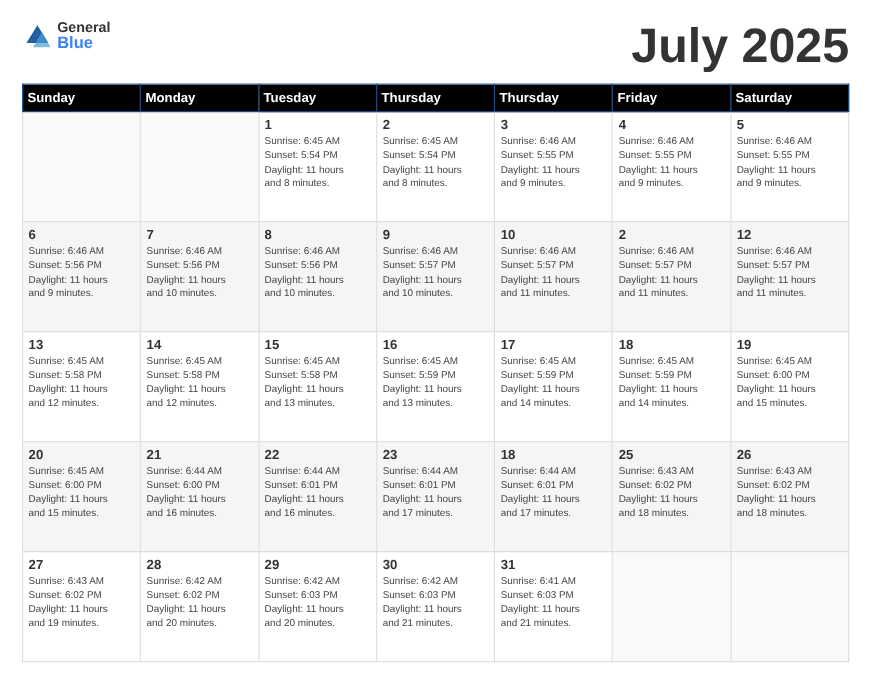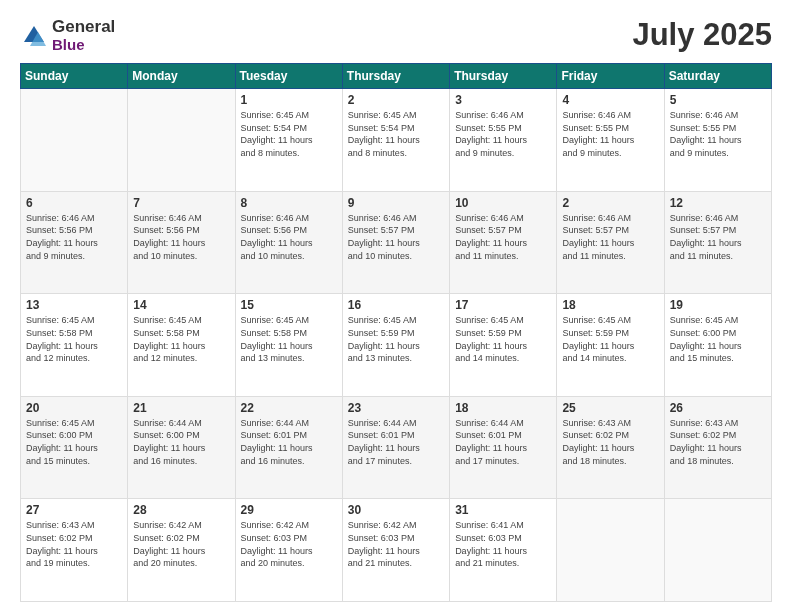--- a/index.html
+++ b/index.html
@@ -27,55 +27,55 @@
       display: flex;
       align-items: center;
       gap: 4px;
     }
     .logo-text {
       display: flex;
       flex-direction: column;
       line-height: 1.1;
     }
     .logo-general {
-      font-size: 17px;
+      font-size: 13px;
       font-weight: bold;
       color: #333;
     }
     .logo-blue {
       font-size: 15px;
       font-weight: bold;
-      color: #701a75;
+      color: #3b82f6;
     }
     .logo-icon {
       width: 28px;
       height: 28px;
     }
     .title-block {
       text-align: right;
     }
     .main-title {
-      font-size: 31px;
+      font-size: 44px;
       font-weight: bold;
       color: #333;
       line-height: 1.1;
     }
     .subtitle {
       font-size: 15px;
       color: #333;
     }
     .calendar {
       flex: 1;
       border: 1px solid #ccc;
       border-collapse: collapse;
       width: 100%;
       table-layout: fixed;
     }
     .calendar th {
-      background: #0f766e;
+      background: #000000;
       color: #fff;
       font-size: 12px;
       font-weight: bold;
       padding: 5px 4px;
       text-align: left;
       border: 1px solid #1a4f8a;
     }
     .calendar td {
       vertical-align: top;
       padding: 4px 5px;

